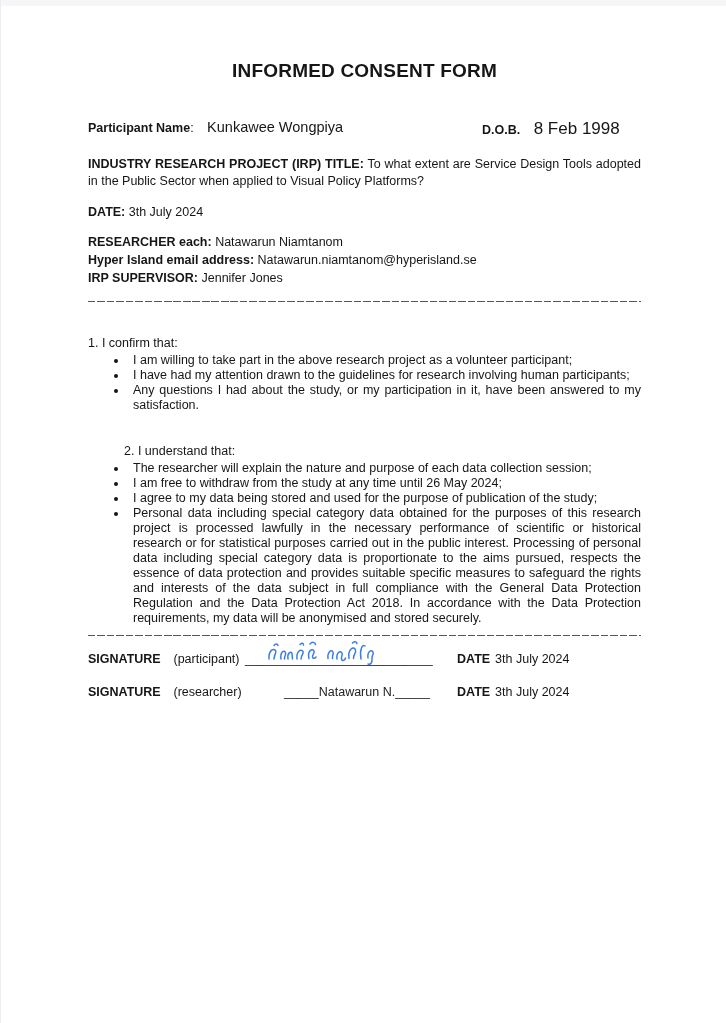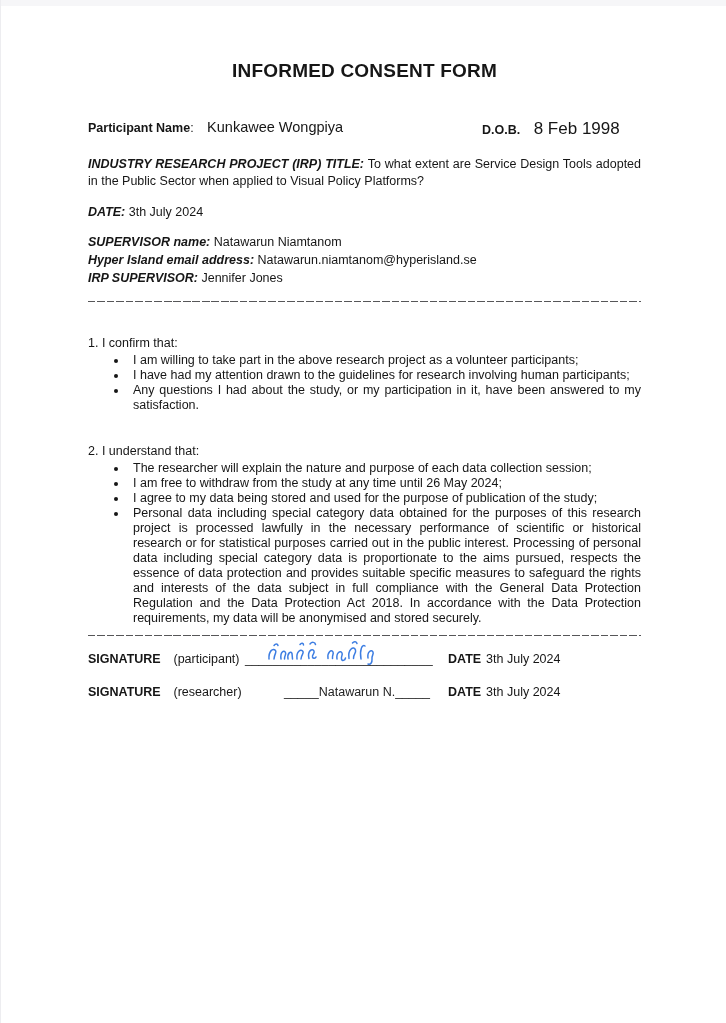--- a/index.html
+++ b/index.html
@@ -20,45 +20,45 @@
   .doc-title { margin-top:60px; text-align:center; font-size:19px; line-height:22px; font-weight:bold; letter-spacing:.2px; }
 
   .participant-row { position:relative; margin-top:38px; height:18px; white-space:nowrap; }
   .participant-row .lbl { font-weight:bold; }
   .participant-row .name-value { font-size:14.5px; margin-left:10px; }
   .dob-group { position:absolute; left:394px; top:1px; }
   .dob-group .lbl { font-weight:bold; }
   .dob-group .dob-value { font-size:17px; margin-left:10px; }
 
   .irp-para { margin-top:18px; line-height:17px; text-align:justify; }
-  b.inline-lbl { font-weight:bold;font-style:italic; }
+  b.inline-lbl { font-weight:bold; }
 
   .date-line { margin-top:14px; line-height:17px; }
   .researcher-block { margin-top:12px; line-height:18px; }
 
   .divider { margin-top:13px; height:2px;
     background:repeating-linear-gradient(90deg,#565658 0 7.5px,rgba(0,0,0,0) 7.5px 9.5px);
     background-size:100% 1.4px; background-repeat:no-repeat; background-position:0 bottom; }
   .divider-2 { margin-top:8px; }
 
   .sec-heading { line-height:15px; }
   .sec1-heading { margin-top:34px; }
-  .sec2-heading { margin-top:31px; }
+  .sec2-heading { margin-top:31px;margin-left:36px; }
   ul.consent-list { margin-top:2px; padding-left:40px; list-style:disc; }
   ul.consent-list li { padding-left:5px; text-align:justify; line-height:15px; }
 
   .withdraw-note { margin-top:36px; line-height:16.5px; text-align:justify; }
 
   .sig-row { position:relative; margin-top:16px; height:16px; white-space:nowrap; }
   .sig-row-2 { margin-top:17px; }
   .sig-label { display:inline-block; width:82px; font-weight:bold; }
   .sig-role { display:inline-block; width:68px; }
   .sig-line { letter-spacing:0; color:#222; }
   .sig-line-researcher { margin-left:39px; }
-  .sig-date { position:absolute; left:360px; top:0; }
+  .sig-date { position:absolute; left:369px; top:0; }
   .sig-date .lbl { font-weight:bold; margin-right:5px; }
 
   .handwriting { position:absolute; left:176px; top:-14px; width:112px; height:30px; }
   .handwriting path { fill:none; stroke-width:1.5; stroke-linecap:round; stroke-linejoin:round; }
 </style>
 </head>
 <body>
 
 <div class="page">
   <div class="edge-top"></div>
@@ -82,38 +82,38 @@
       <span>To what extent are Service Design Tools adopted in the Public Sector when applied to Visual Policy Platforms?</span>
     </p>
 
     <p class="date-line">
       <b class="inline-lbl">DATE:</b>
       <span>3th July 2024</span>
     </p>
 
     <div class="researcher-block">
       <div>
-        <b class="inline-lbl">SUPERVISOR name:</b>
+        <b class="inline-lbl">RESEARCHER each:</b>
         <span>Natawarun Niamtanom</span>
       </div>
       <div>
         <b class="inline-lbl">Hyper Island email address:</b>
         <span>Natawarun.niamtanom@hyperisland.se</span>
       </div>
       <div>
         <b class="inline-lbl">IRP SUPERVISOR:</b>
         <span>Jennifer Jones</span>
       </div>
     </div>
 
     <div class="divider"></div>
 
     <div class="sec-heading sec1-heading">1. I confirm that:</div>
     <ul class="consent-list">
-      <li>I am willing to take part in the above research project as a volunteer participants;</li>
+      <li>I am willing to take part in the above research project as a volunteer participant;</li>
       <li>I have had my attention drawn to the guidelines for research involving human participants;</li>
       <li>Any questions I had about the study, or my participation in it, have been answered to my satisfaction.</li>
     </ul>
 
     <div class="sec-heading sec2-heading">2. I understand that:</div>
     <ul class="consent-list">
       <li>The researcher will explain the nature and purpose of each data collection session;</li>
       <li>I am free to withdraw from the study at any time until 26 May 2024;</li>
       <li>I agree to my data being stored and used for the purpose of publication of the study;</li>
       <li>Personal data including special category data obtained for the purposes of this research project is processed lawfully in the necessary performance of scientific or historical research or for statistical purposes carried out in the public interest. Processing of personal data including special category data is proportionate to the aims pursued, respects the essence of data protection and provides suitable specific measures to safeguard the rights and interests of the data subject in full compliance with the General Data Protection Regulation and the Data Protection Act 2018. In accordance with the Data Protection requirements, my data will be anonymised and stored securely.</li>

